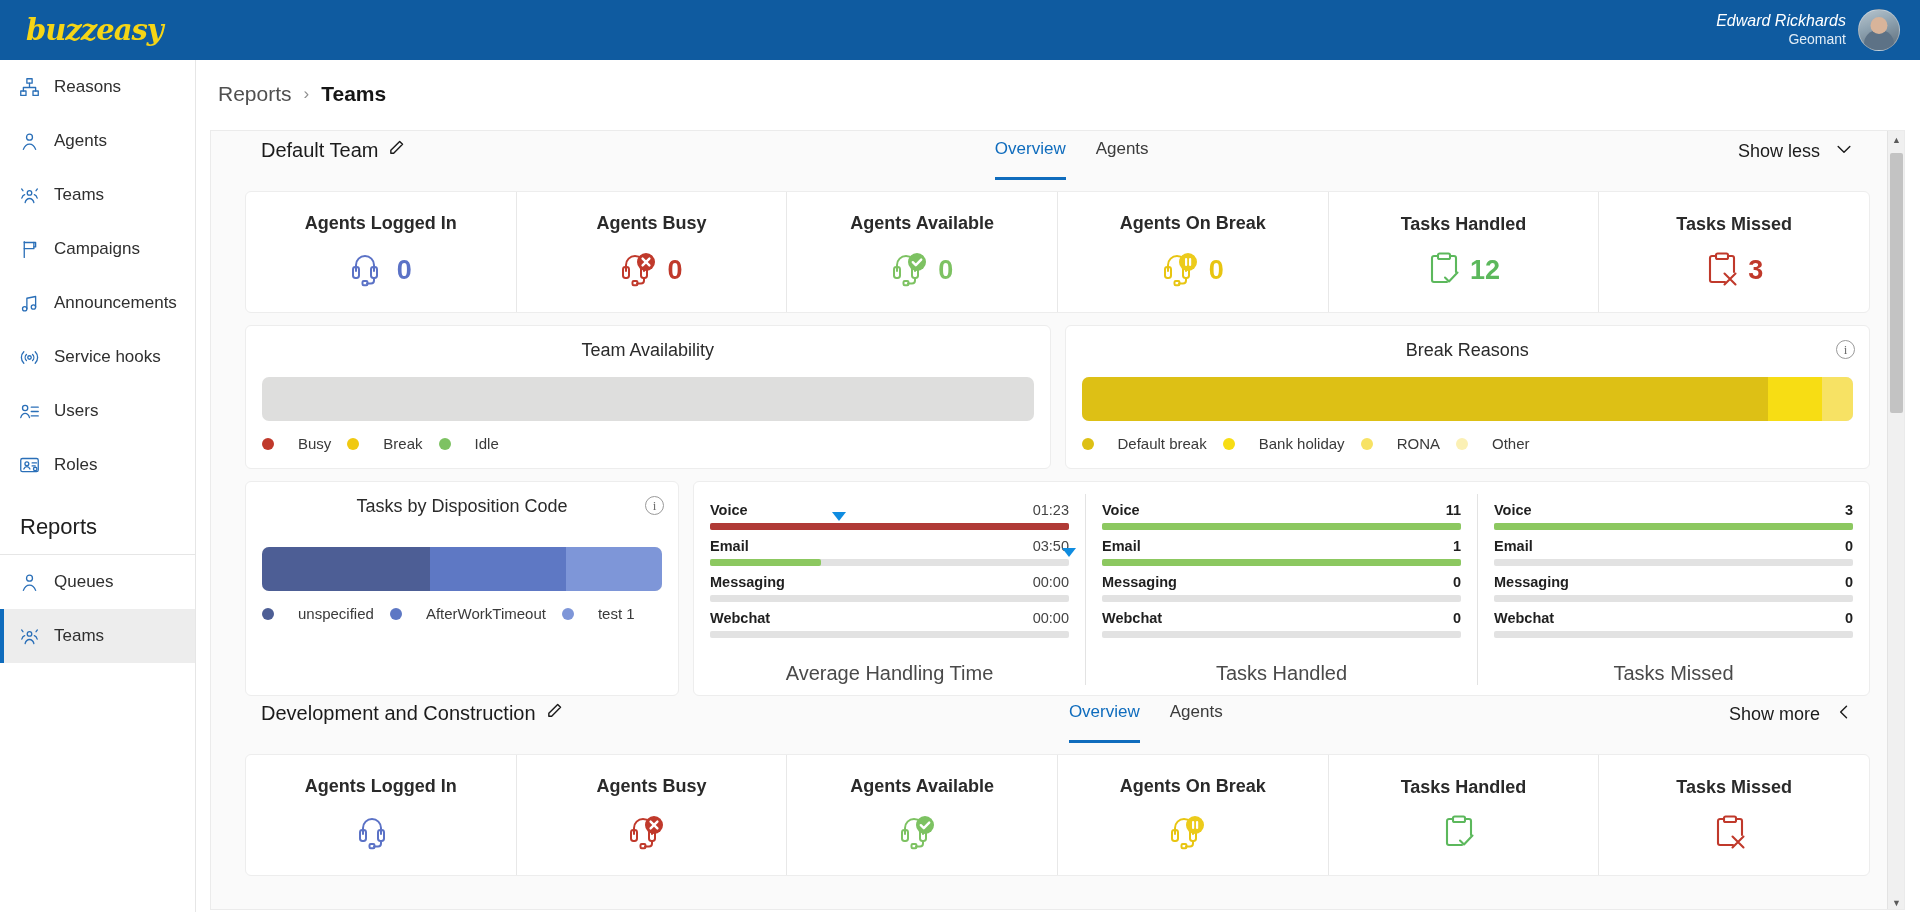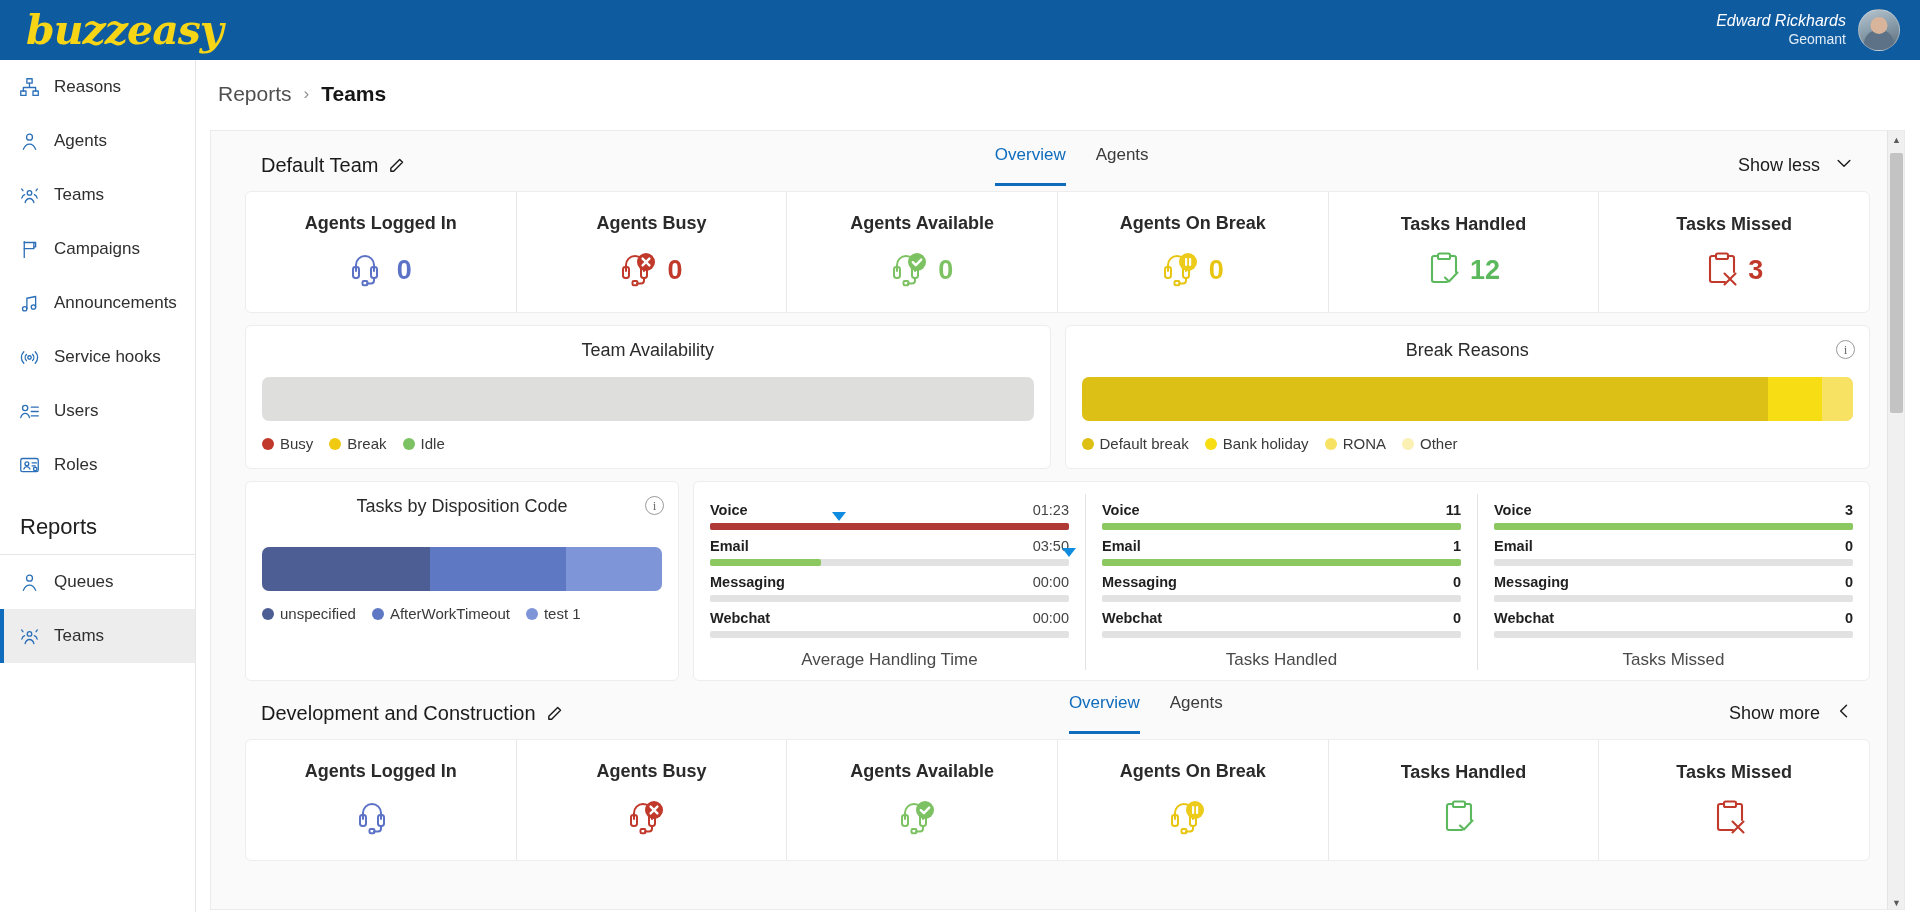--- a/index.html
+++ b/index.html
@@ -8,21 +8,21 @@
     font-family: "Liberation Sans", sans-serif;
     background: #ffffff; overflow: hidden;
   }
   
   .topbar {
     position: absolute; top: 0; left: 0; width: 1920px; height: 60px;
     background: #0f5ba0; display: flex; align-items: center;
   }
   .logo {
     margin-left: 26px; font-family: "DejaVu Serif", serif;
-    font-style: italic; font-weight: bold; font-size: 41px;
+    font-style: italic; font-weight: bold; font-size: 29px;
     color: #f5d516; letter-spacing: -1px;
   }
   .topright { margin-left: auto; display: flex; align-items: center; margin-right: 20px; }
   .usernames { text-align: right; color: #ffffff; line-height: 1.25; margin-right: 12px; }
   .username { font-size: 16px; font-style: italic; }
   .usercompany { font-size: 14px; color: #e2edf6; }
   .avatar {
     width: 42px; height: 42px; border-radius: 50%;
     background: linear-gradient(160deg,#b9c6cf 0%,#8fa3b1 40%,#5b6a77 100%);
     border: 1px solid #ffffff55; overflow: hidden; position: relative;
@@ -71,21 +71,21 @@
   .crumb-cur { color: #161616; font-weight: bold; }
   .scrollarea {
     position: absolute; top: 70px; left: 14px;
     width: 1695px; height: 780px; background: #fafafa;
     border: 1px solid #ebebeb; overflow: hidden;
   }
   .scrollarea-inner { padding: 8px 32px 0 32px; }
   
   .team-card { background: #fafafa; margin-bottom: 6px; }
   .team-head {
-    display: flex; align-items: center; height: 52px; padding: 0 18px;
+    display: flex; align-items: flex-start; height: 52px; padding: 0 18px;
   }
   .team-name { font-size: 20px; color: #1b1b1b; }
   .pencil-icon { margin-left: 10px; cursor: pointer; color: #1b1b1b; display: inline-flex; }
   .tabs { margin-left: auto; margin-right: auto; display: flex; gap: 30px; }
   .tab {
     font-size: 17px; color: #3b3b3b; padding-bottom: 18px;
     border-bottom: 3px solid transparent; cursor: pointer;
   }
   .tab.active { color: #0f6cbd; border-bottom-color: #0f6cbd; }
   .showtoggle {
@@ -120,21 +120,21 @@
   }
   .stackbar {
     display: flex; height: 44px; border-radius: 7px; overflow: hidden;
     margin-top: 16px; background: #dededd;
   }
   .stackbar .seg { height: 100%; }
   .legend {
     display: flex; align-items: center; gap: 7px; margin-top: 14px;
     flex-wrap: wrap; font-size: 15px; color: #3a3a3a;
   }
-  .legend .li { display: flex; align-items: center; gap: 6px; margin-right: 9px; text-align: right; }
+  .legend .li { display: flex; align-items: center; gap: 24px; margin-right: 9px; text-align: right; }
   .dot { width: 12px; height: 12px; border-radius: 50%; flex: none; }
   
   .media-panel {
     flex: 1; background: #ffffff; border: 1px solid #ededed;
     border-radius: 6px; padding: 12px 0 10px 0; position: relative;
   }
   .media-cols { display: flex; }
   .media-col { flex: 1; padding: 0 16px; border-right: 1px solid #e3e3e3; }
   .media-col:last-child { border-right: none; }
   .media-row { margin-top: 8px; }
@@ -146,21 +146,21 @@
   .media-track {
     position: relative; height: 7px; background: #e2e2e2; border-radius: 2px;
   }
   .media-fill { position: absolute; left: 0; top: 0; height: 7px; border-radius: 2px; }
   .marker {
     position: absolute; top: -11px; width: 0; height: 0;
     border-left: 7px solid transparent; border-right: 7px solid transparent;
     border-top: 9px solid #0f8ce0; transform: translateX(-50%);
   }
   .media-caption {
-    text-align: center; font-size: 17px; color: #4a4a4a; margin-top: 12px;
+    text-align: center; font-size: 20px; color: #4a4a4a; margin-top: 24px;
   }
   .ahd-label { font-weight: normal !important; color: #444 !important; }
   
   .vscroll {
     position: absolute; right: 0; top: 0; width: 17px; height: 780px;
     background: #f0f0f0; border-left: 1px solid #e3e3e3;
   }
   .vscroll .arrow {
     width: 17px; height: 17px; display: flex; align-items: center;
     justify-content: center; color: #5a5a5a; font-size: 9px; cursor: pointer;

